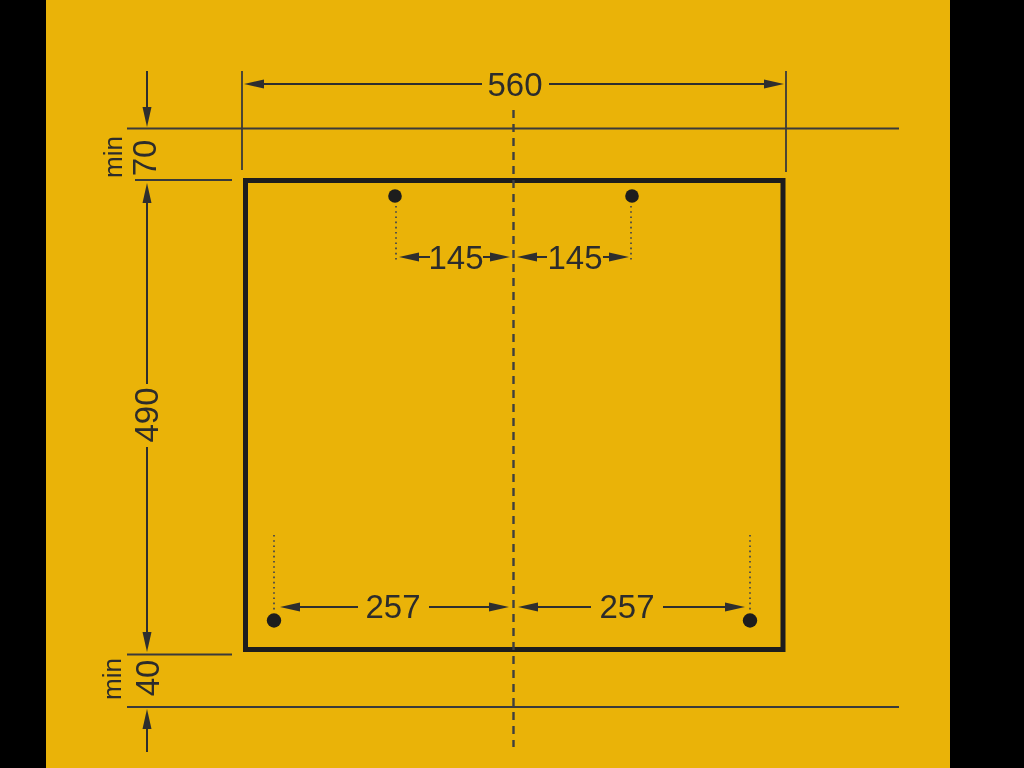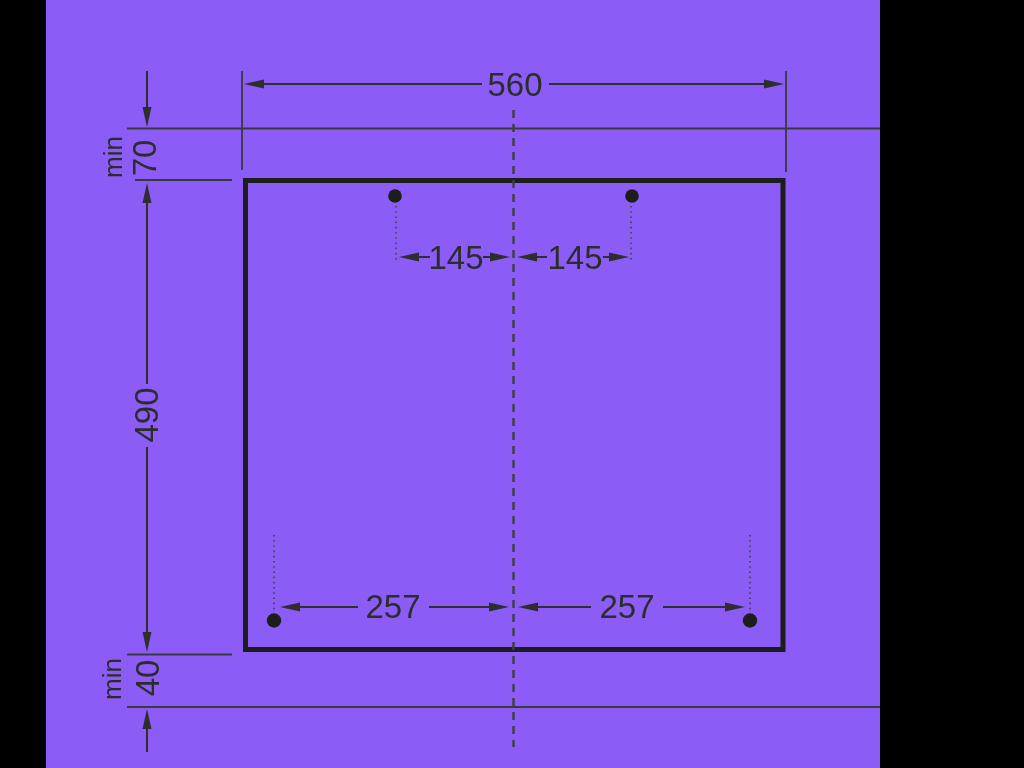--- a/index.html
+++ b/index.html
@@ -1,18 +1,18 @@
 <!DOCTYPE html>
 <html><head>
 <meta charset="utf-8">
 <style>
   html,body{margin:0;padding:0;background:#000;}
   .stage{
-    position:relative;width:880px;height:768px;overflow:hidden;
-    background:#8b5cf6;font-family:"Liberation Sans", sans-serif;
+    position:relative;width:950px;height:768px;overflow:hidden;
+    background:#eab308;font-family:"Liberation Sans", sans-serif;
   }
   svg{display:block;}
   .thin{stroke:#3a3a3a;stroke-width:2.2;fill:none;}
   .ext{stroke:#3a3a3a;stroke-width:1.8;fill:none;}
   .dim{stroke:#2e2e2e;stroke-width:2;fill:none;}
   .arrow{fill:#2e2e2e;stroke:none;}
   .cutout{stroke:#1d1d1d;stroke-width:5;fill:none;}
   .dashed{stroke:#3f3f3f;stroke-width:2.4;fill:none;stroke-dasharray:8 6;}
   .dotted{stroke:#4a4a4a;stroke-width:1.8;fill:none;stroke-dasharray:1.6 3.6;}
   .dot{fill:#1d1d1d;stroke:none;}

